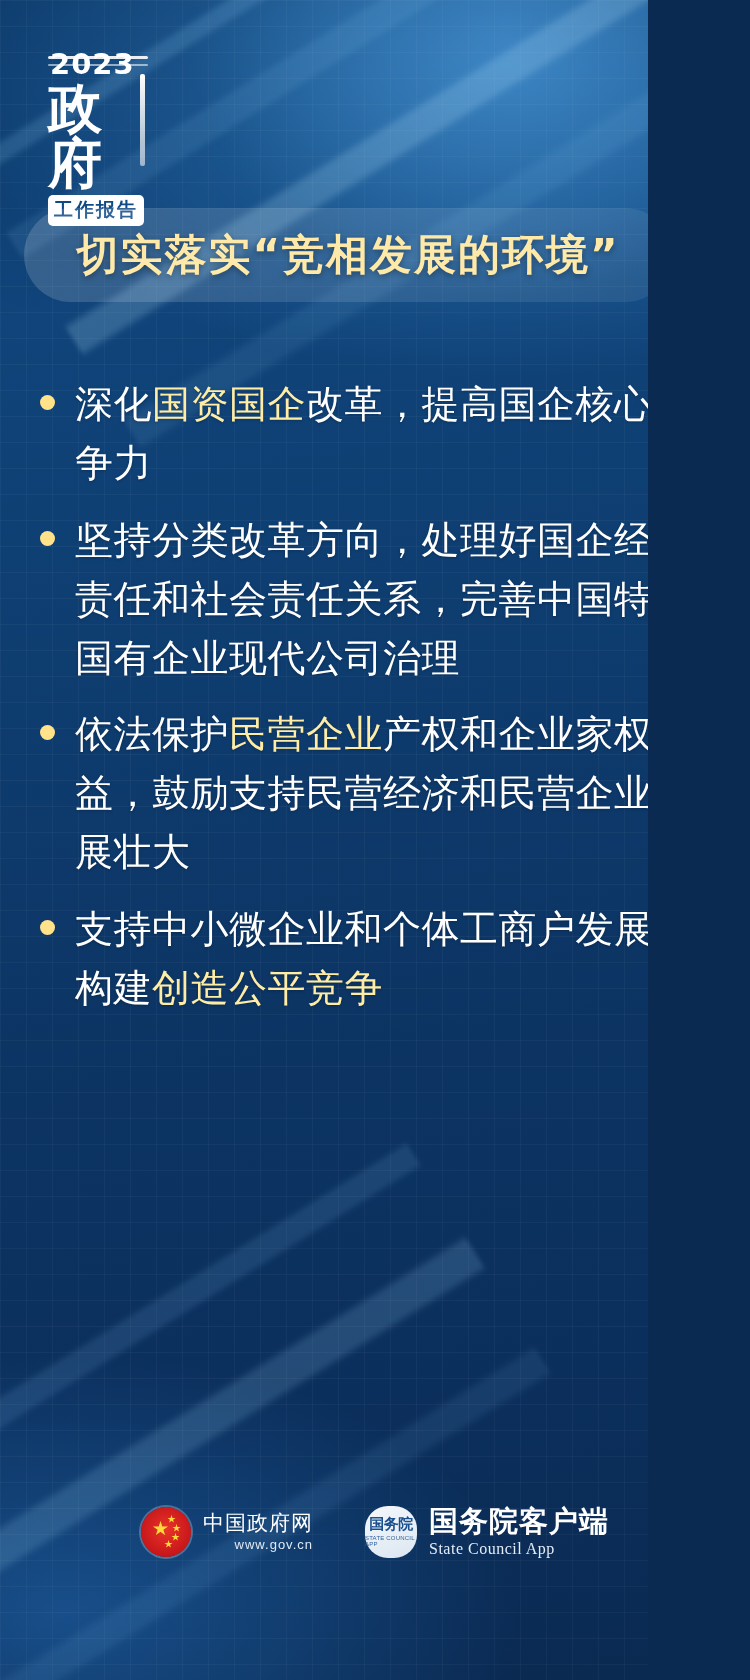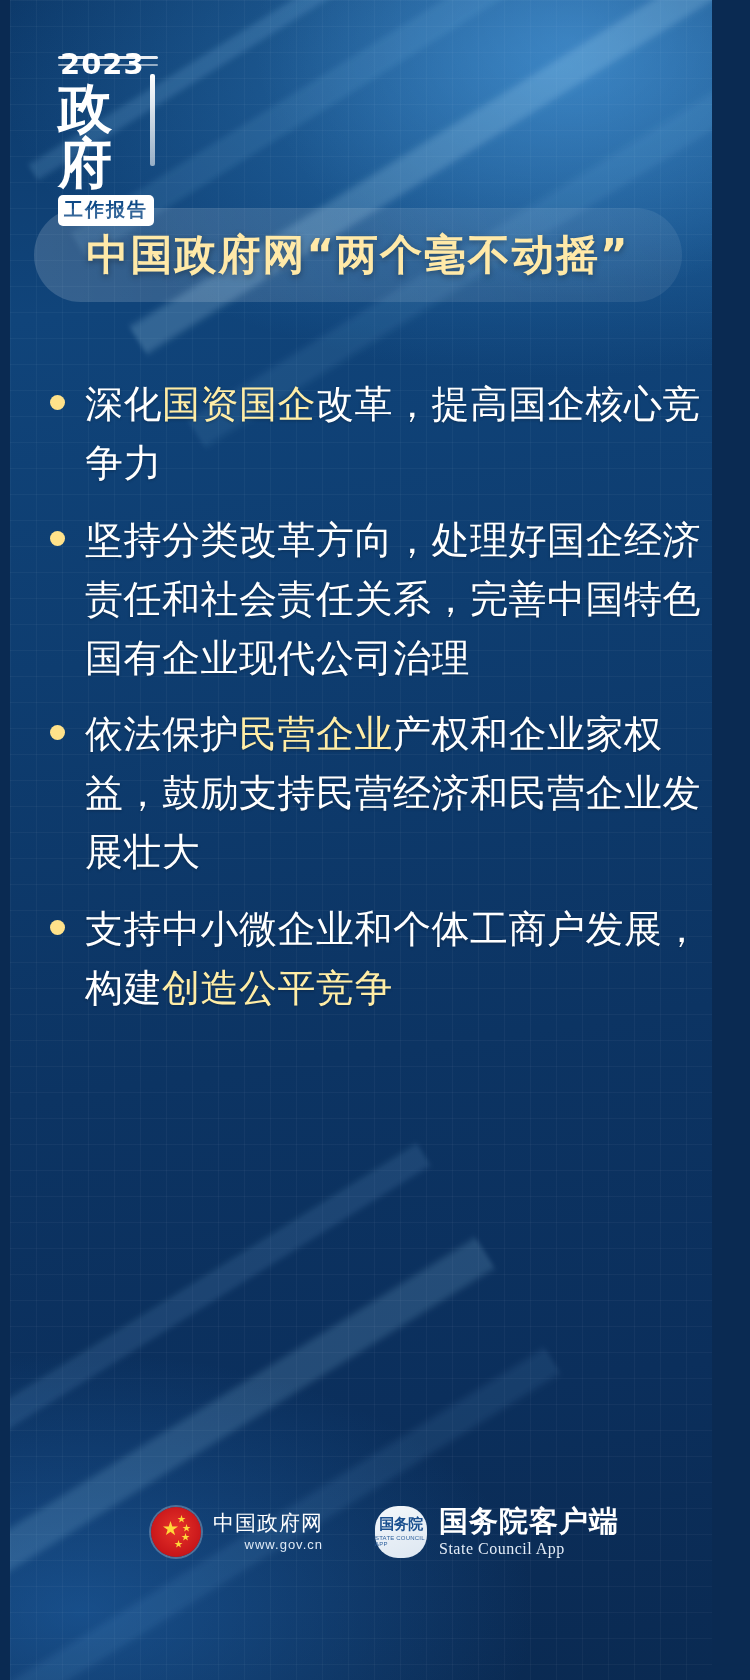--- a/index.html
+++ b/index.html
@@ -5,28 +5,27 @@
   html, body {
     margin: 0;
     padding: 0;
     background: #0a2a52;
   }
   body {
     font-family: "Liberation Sans", sans-serif;
   }
   .poster {
     position: relative;
-    width: 702px;
+    width: 648px;
     height: 1680px;
     overflow: hidden;
     background:
       radial-gradient(ellipse 900px 500px at 78% 4%, rgba(62,150,220,0.55) 0%, rgba(62,150,220,0.0) 62%),
       radial-gradient(ellipse 700px 400px at 10% 96%, rgba(40,120,200,0.45) 0%, rgba(40,120,200,0.0) 65%),
       linear-gradient(172deg, #0d3a6b 0%, #10447a 18%, #0e3d70 38%, #0c3463 62%, #0b2f5c 82%, #0a2a52 100%);
-    margin-left: 10px;
   }
   
   .grid-texture {
     position: absolute;
     inset: 0;
     background-image:
       linear-gradient(to right, rgba(255,255,255,0.035) 1px, transparent 1px),
       linear-gradient(to bottom, rgba(255,255,255,0.035) 1px, transparent 1px);
     background-size: 26px 26px;
     pointer-events: none;
@@ -307,21 +306,21 @@
       <div class="logo-top-rule"></div>
       <div class="logo-top-rule2"></div>
       <div class="logo-binding"></div>
       <div class="logo-year">2023</div>
       <div class="logo-main">政府</div>
       <div class="logo-sub">工作报告</div>
     </div>
   </div>
 
   <div class="title-pill">
-    <div class="title-text">中国政府网“两个毫不动摇”</div>
+    <div class="title-text">切实落实“竞相发展的环境”</div>
   </div>
 
   <div class="content">
     <div class="bullet-row">
       <div class="bullet-dot"></div>
       <div class="bullet-text"><span>深化</span><span class="hl">国资国企</span><span>改革，提高国企核心竞争力</span></div>
     </div>
     <div class="bullet-row">
       <div class="bullet-dot"></div>
       <div class="bullet-text"><span>坚持分类改革方向，处理好国企经济责任和社会责任关系，完善中国特色国有企业现代公司治理</span></div>

